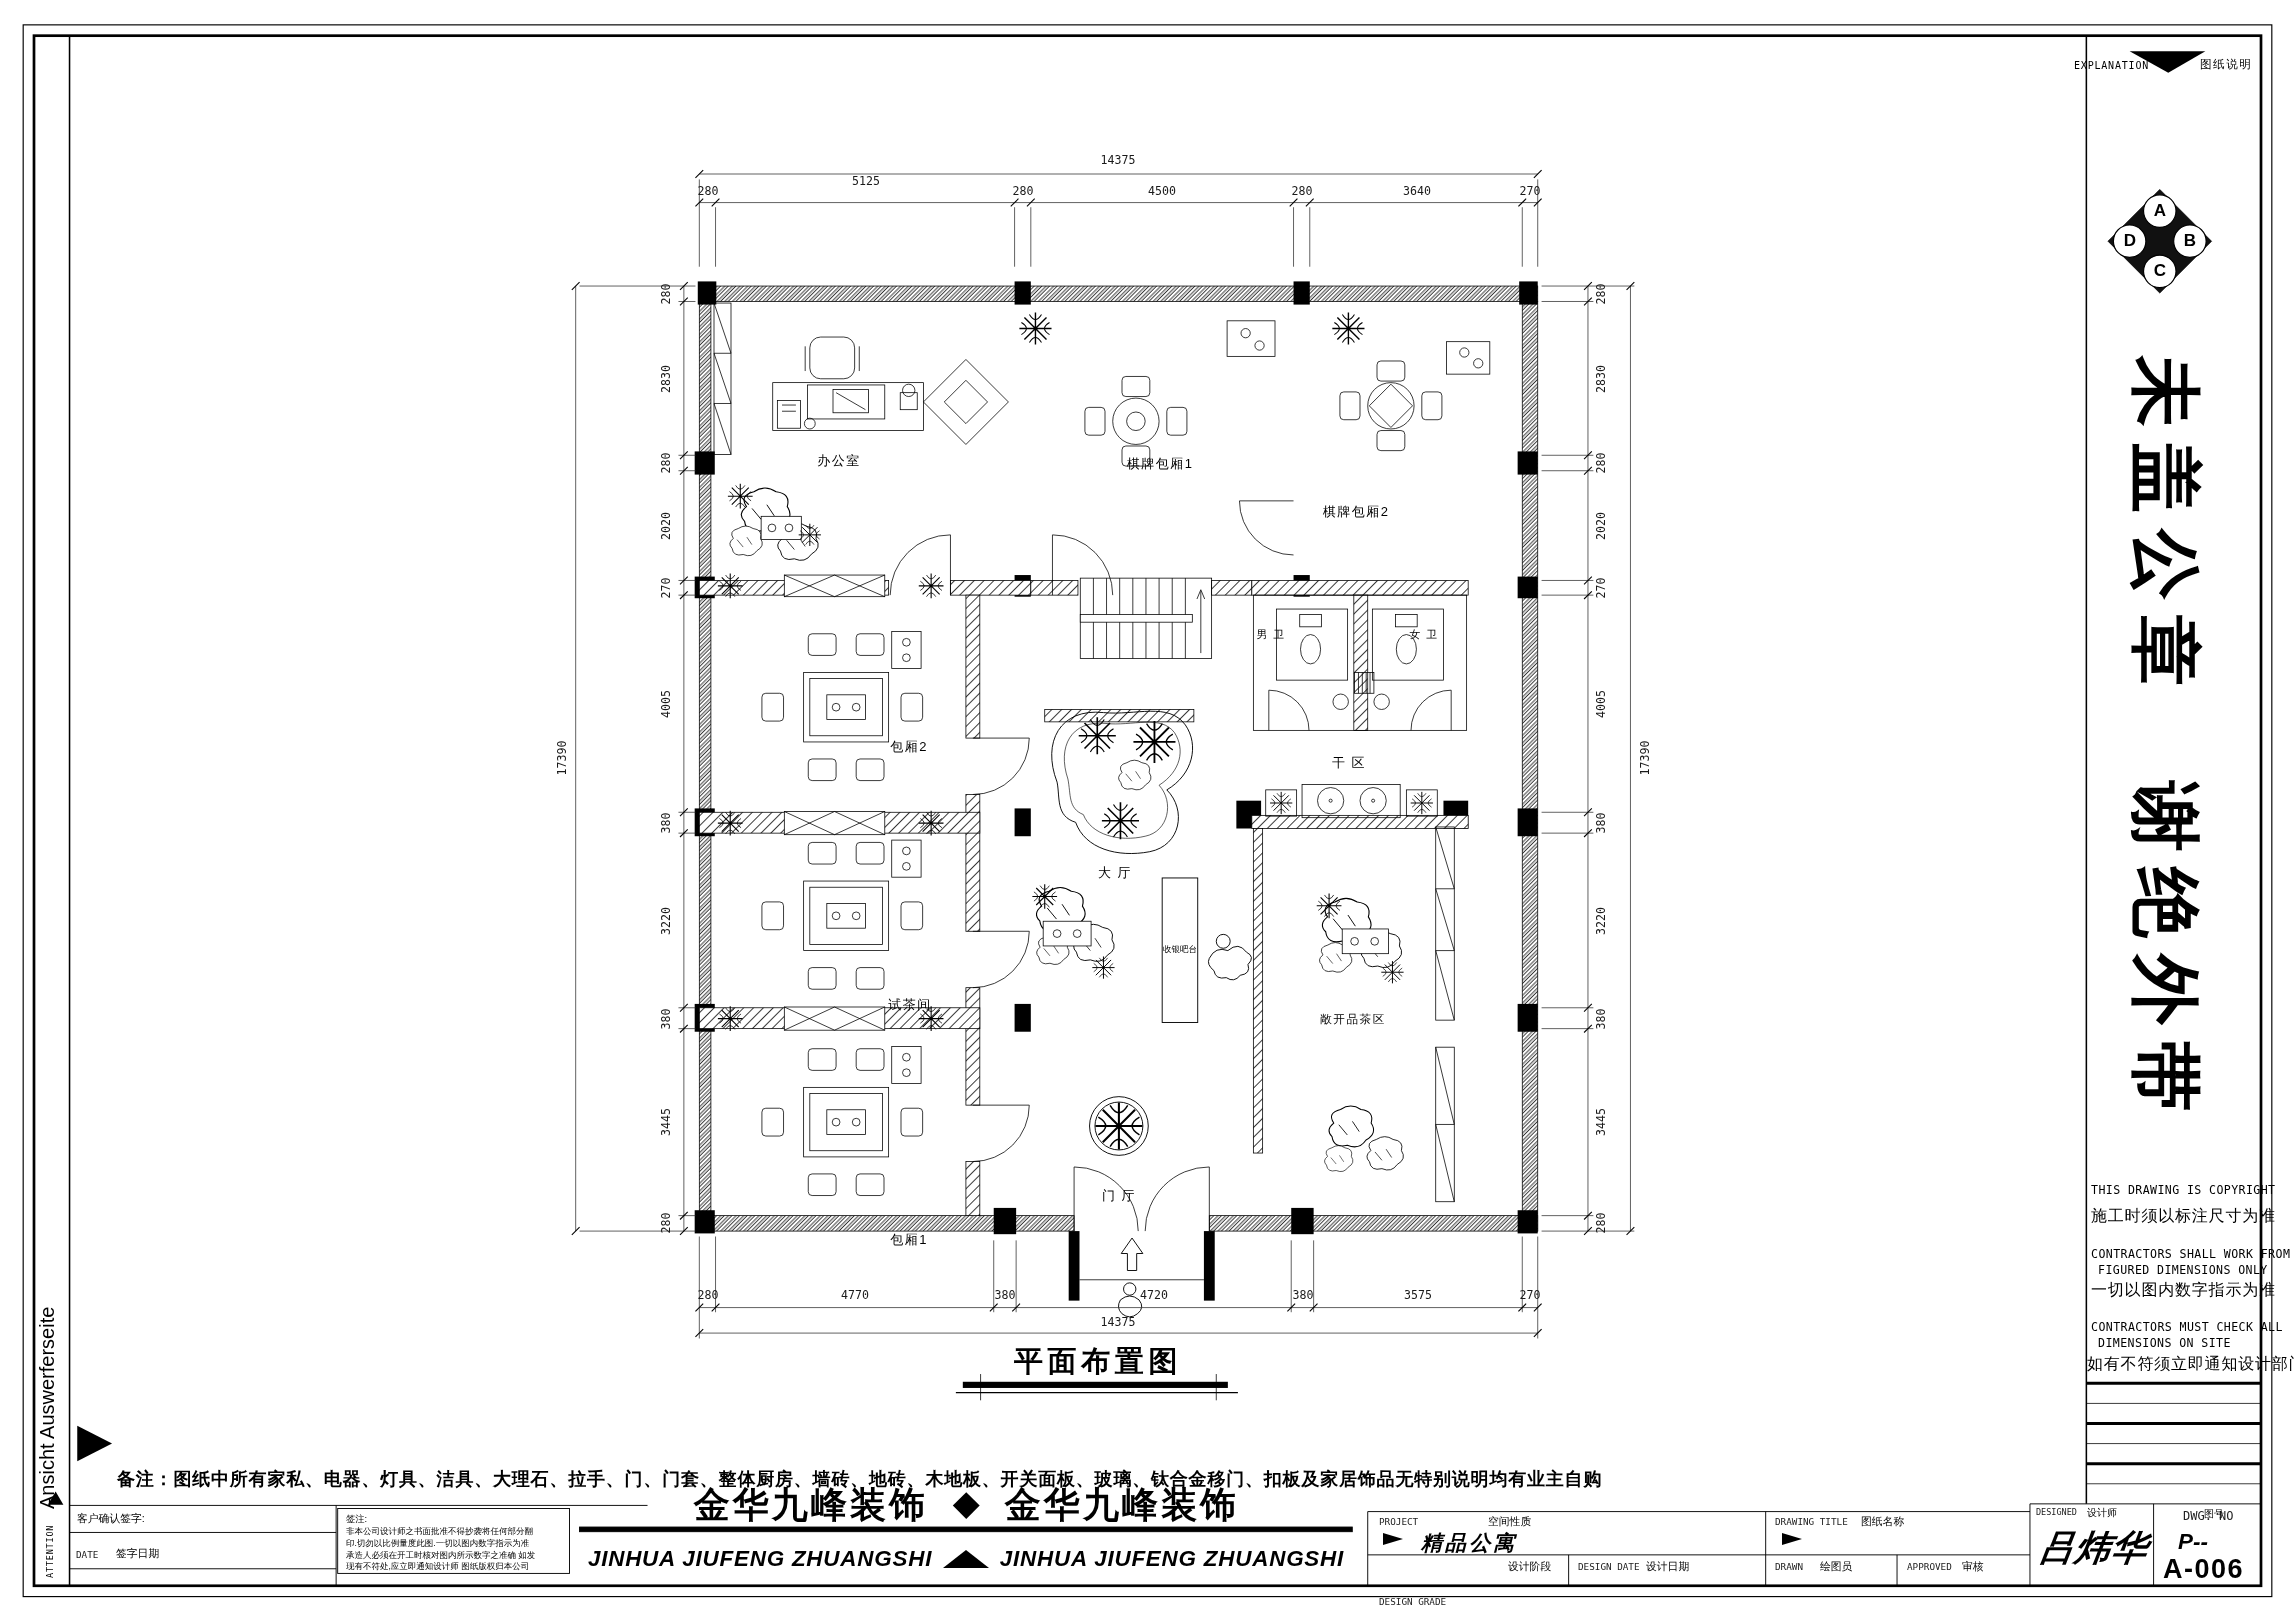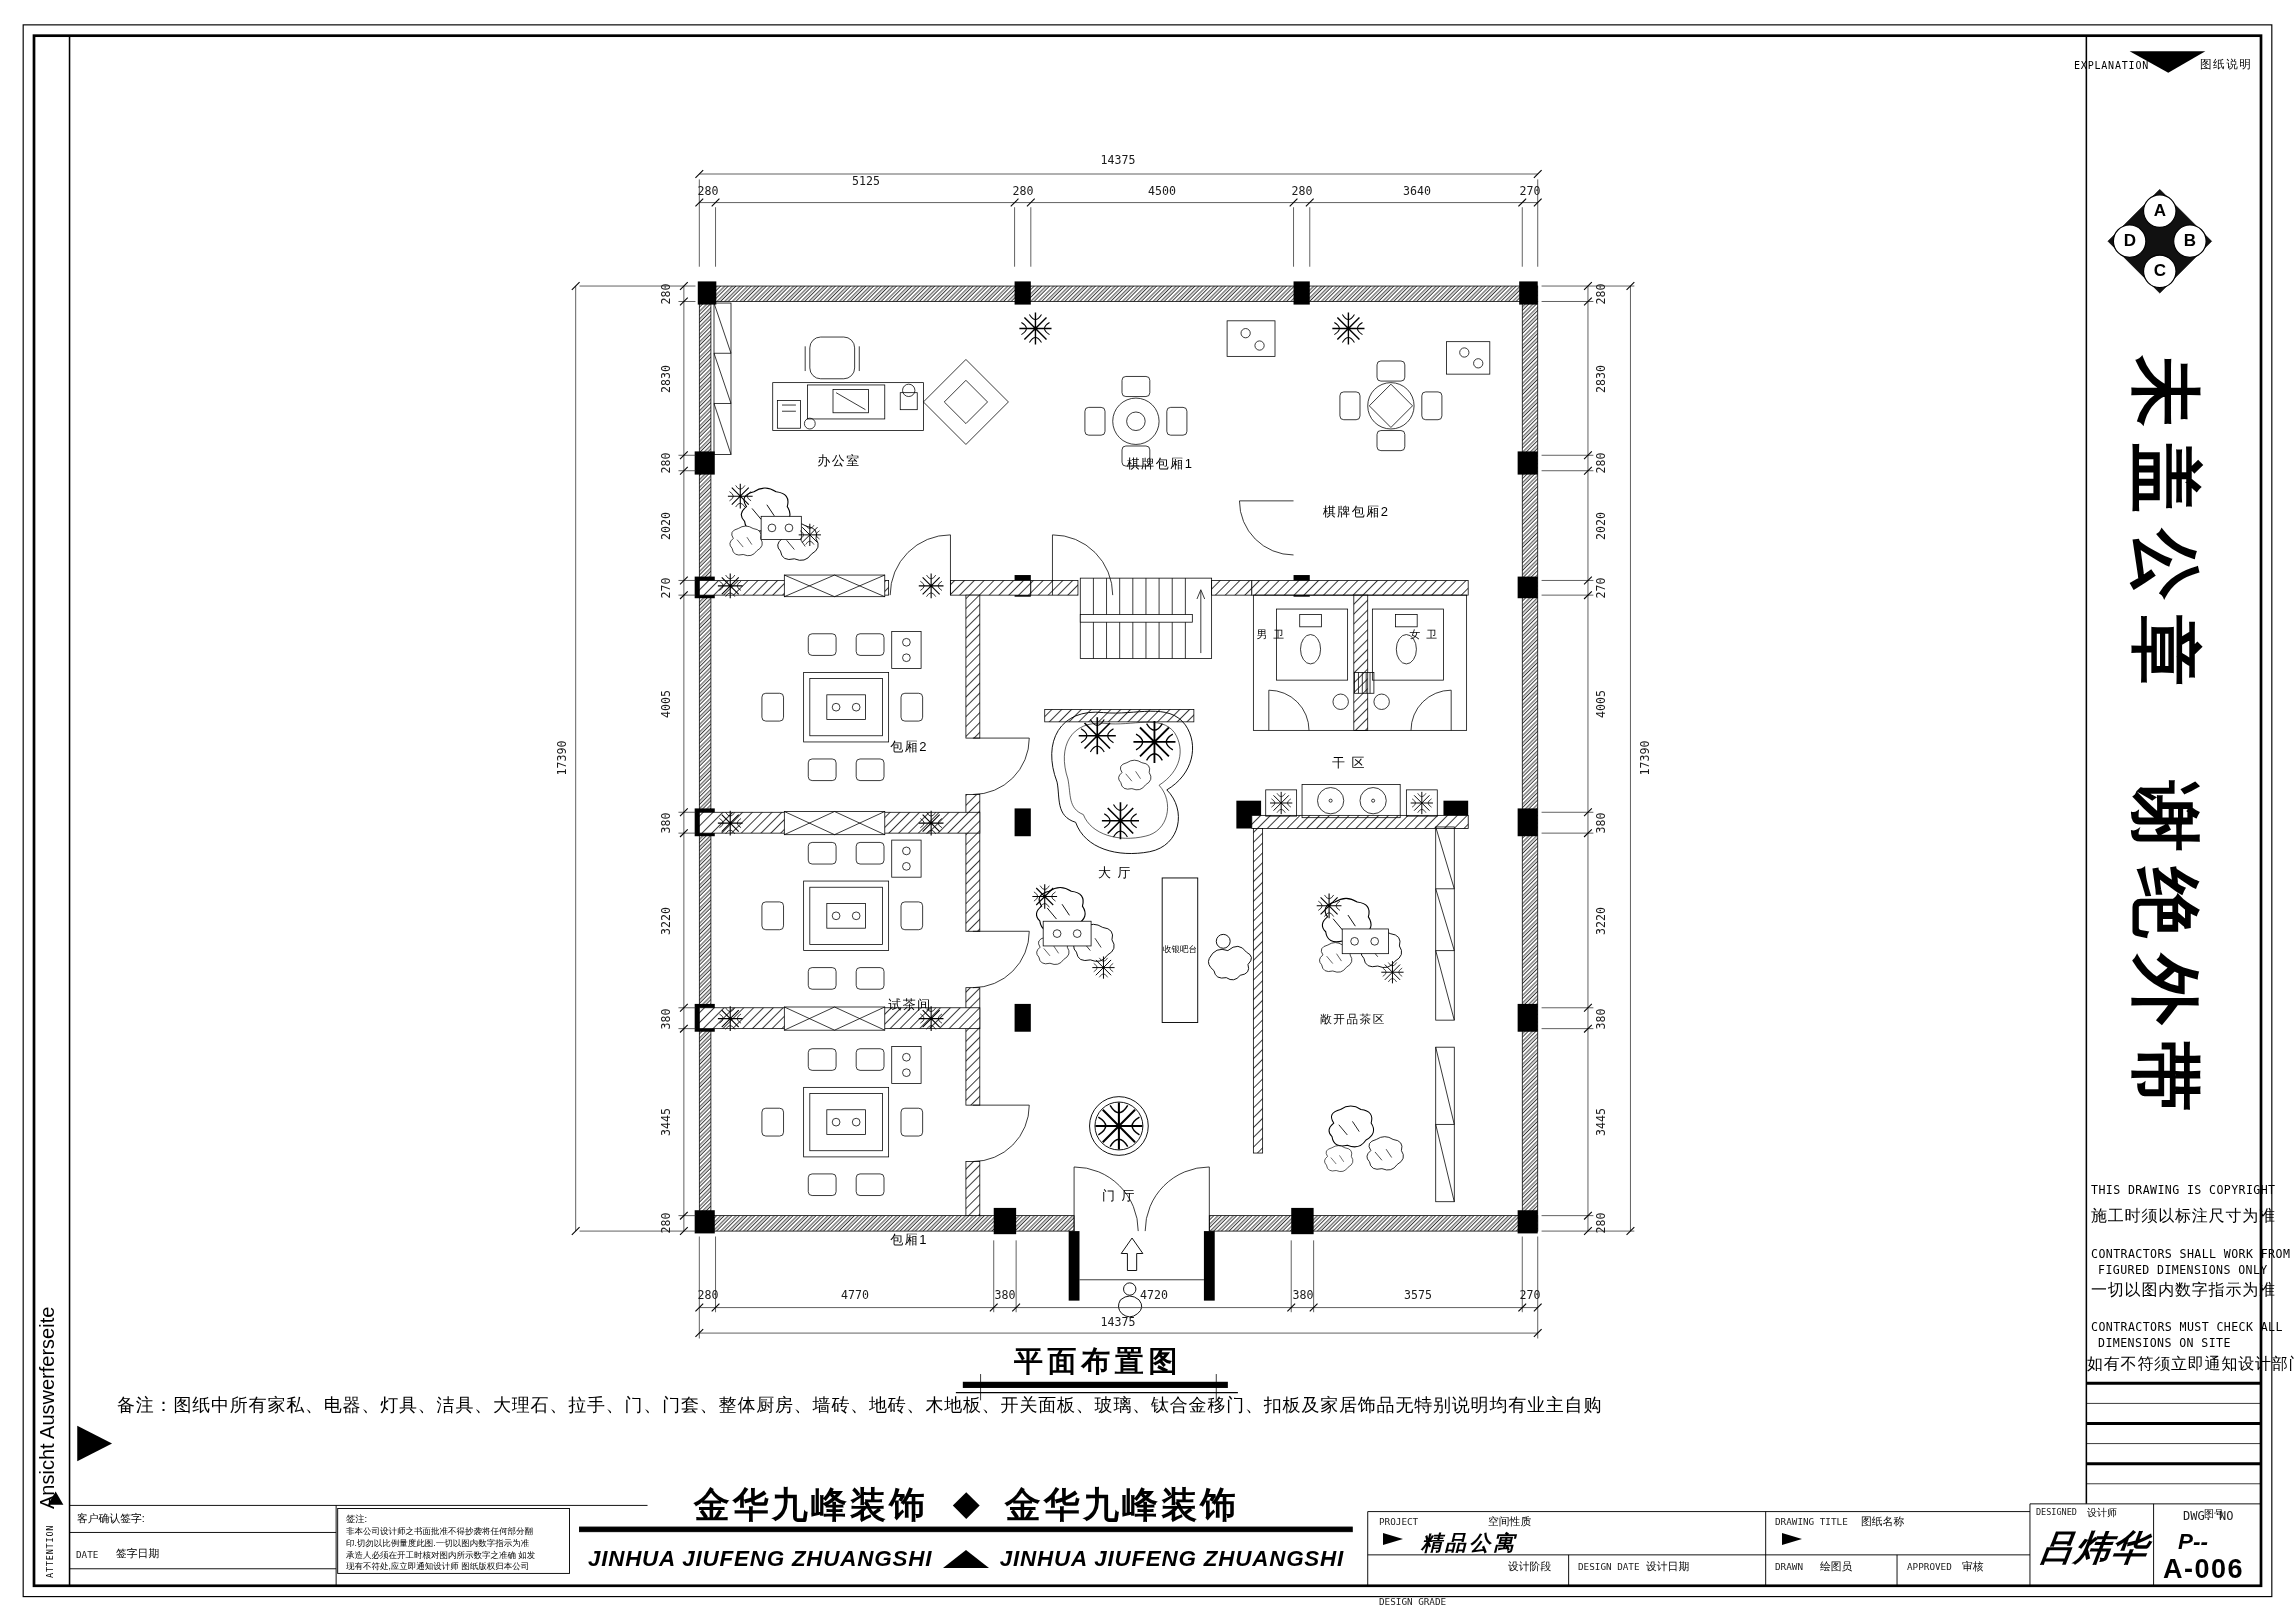--- a/index.html
+++ b/index.html
@@ -616,21 +616,21 @@
 <div class="r dim" style="left:1601px;top:463px;">280</div>
 <div class="r dim" style="left:1601px;top:526px;">2020</div>
 <div class="r dim" style="left:1601px;top:588px;">270</div>
 <div class="r dim" style="left:1601px;top:704px;">4005</div>
 <div class="r dim" style="left:1601px;top:823px;">380</div>
 <div class="r dim" style="left:1601px;top:921px;">3220</div>
 <div class="r dim" style="left:1601px;top:1019px;">380</div>
 <div class="r dim" style="left:1601px;top:1122px;">3445</div>
 <div class="r dim" style="left:1601px;top:1223px;">280</div>
 
-<div class="tl note" style="left:117px;top:1393px;font-weight:normal;">备注：图纸中所有家私、电器、灯具、洁具、大理石、拉手、门、门套、整体厨房、墙砖、地砖、木地板、开关面板、玻璃、钛合金移门、扣板及家居饰品无特别说明均有业主自购</div>
+<div class="tl note" style="left:117px;top:1467px;font-weight:bold;">备注：图纸中所有家私、电器、灯具、洁具、大理石、拉手、门、门套、整体厨房、墙砖、地砖、木地板、开关面板、玻璃、钛合金移门、扣板及家居饰品无特别说明均有业主自购</div>
 
 <div class="tl tb-zh" style="left:77px;top:1512px;">客户确认签字:</div>
 <div class="tl tb-en" style="left:76px;top:1549px;">DATE</div>
 <div class="tl tb-zh" style="left:116px;top:1547px;">签字日期</div>
 
 <div class="tl tb-zh" style="left:346px;top:1513px;font-size:9.3px;">签注:</div>
 <div class="tl" style="left:346px;top:1526px;font-size:8.5px;">非本公司设计师之书面批准不得抄袭将任何部分翻</div>
 <div class="tl" style="left:346px;top:1538px;font-size:8.5px;">印.切勿以比例量度此图.一切以图内数字指示为准</div>
 <div class="tl" style="left:346px;top:1550px;font-size:8.5px;">承造人必须在开工时核对图内所示数字之准确 如发</div>
 <div class="tl" style="left:346px;top:1561px;font-size:8.5px;text-align:center;">现有不符处,应立即通知设计师 图纸版权归本公司</div>

